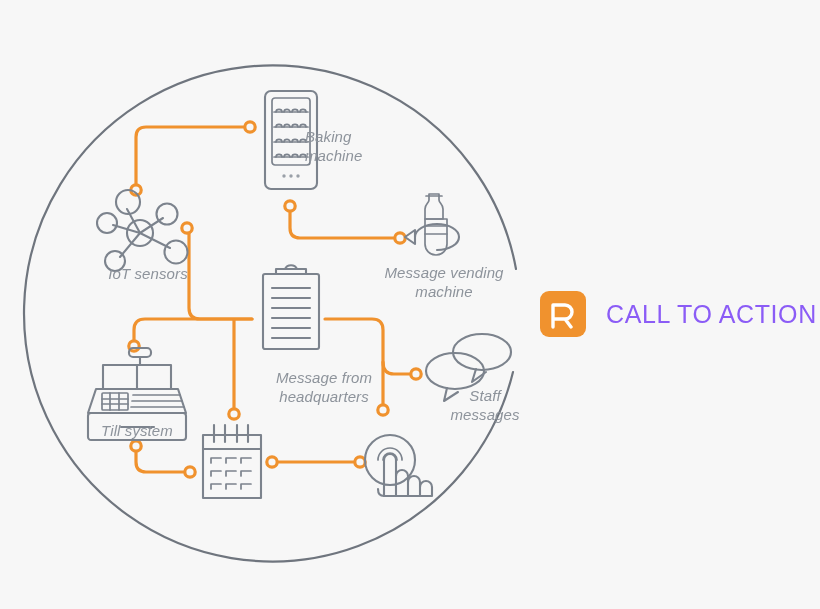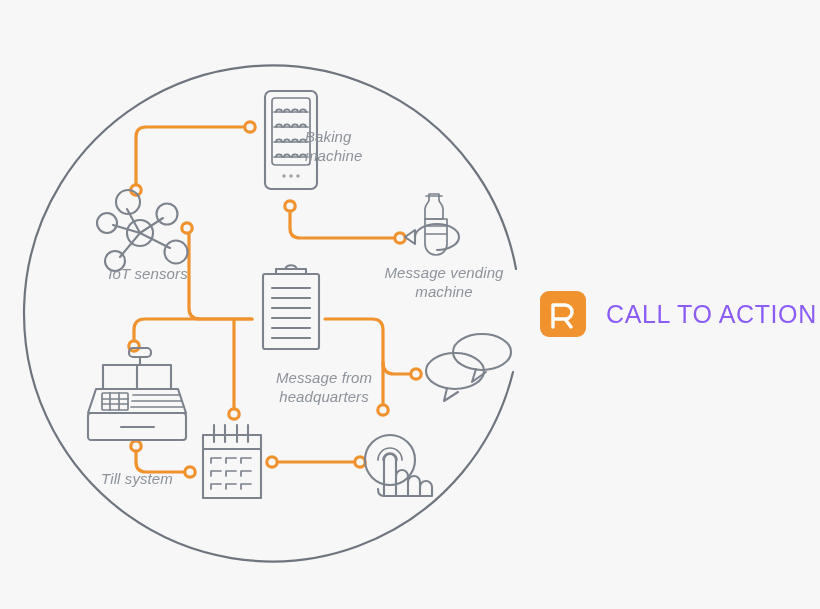--- a/index.html
+++ b/index.html
@@ -212,22 +212,24 @@
   </svg>
 
   <div class="nodelabel" style="left:305px;top:127px;width:110px;text-align:left;">Baking
 machine</div>
 
   <div class="nodelabel" style="left:90px;top:264px;width:116px;">IoT sensors</div>
 
   <div class="nodelabel" style="left:378px;top:263px;width:132px;">Message vending
 machine</div>
 
-
-  <div class="nodelabel" style="left:79px;top:421px;width:116px;margin-top:48px;">Till system</div>
+  <div class="nodelabel" style="left:431px;top:386px;width:108px;">Staff
+messages</div>
+
+  <div class="nodelabel" style="left:79px;top:421px;width:116px;">Till system</div>
 
 
 
   <div class="nodelabel" style="left:233px;top:368px;width:120px;margin-left:31px;">Message from
 headquarters</div>
 
   <div class="cta">
     <div class="cta-logo">
       <svg width="28" height="30" viewBox="0 0 28 30">
         <path d="M4 28 V6 h12 a7 7 0 0 1 0 14 h-12 M16 20 l 6 8" fill="none" stroke="#ffffff" stroke-width="3.4" stroke-linecap="round" stroke-linejoin="round"></path>

